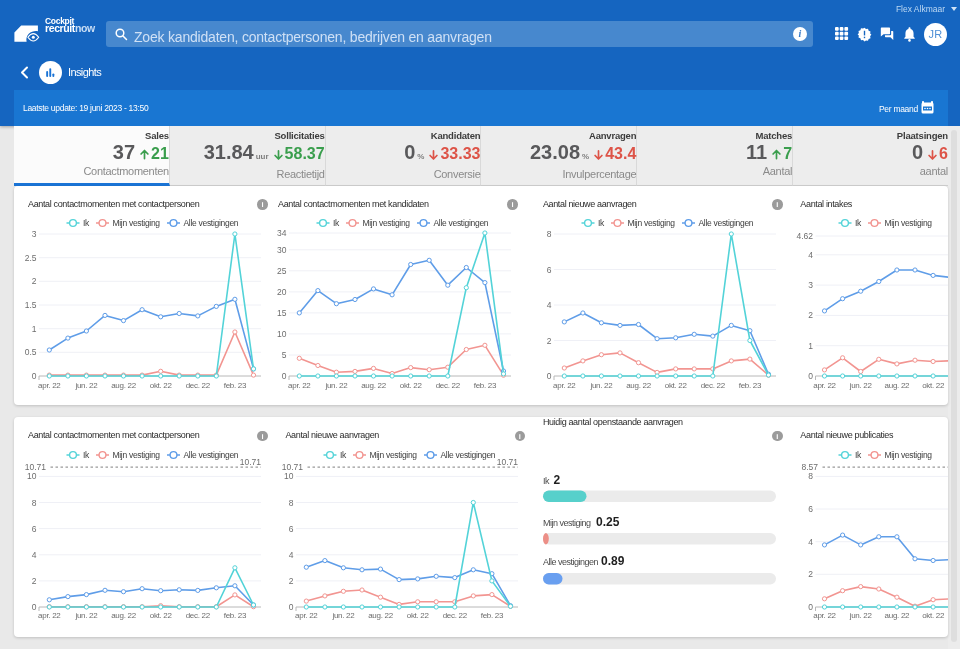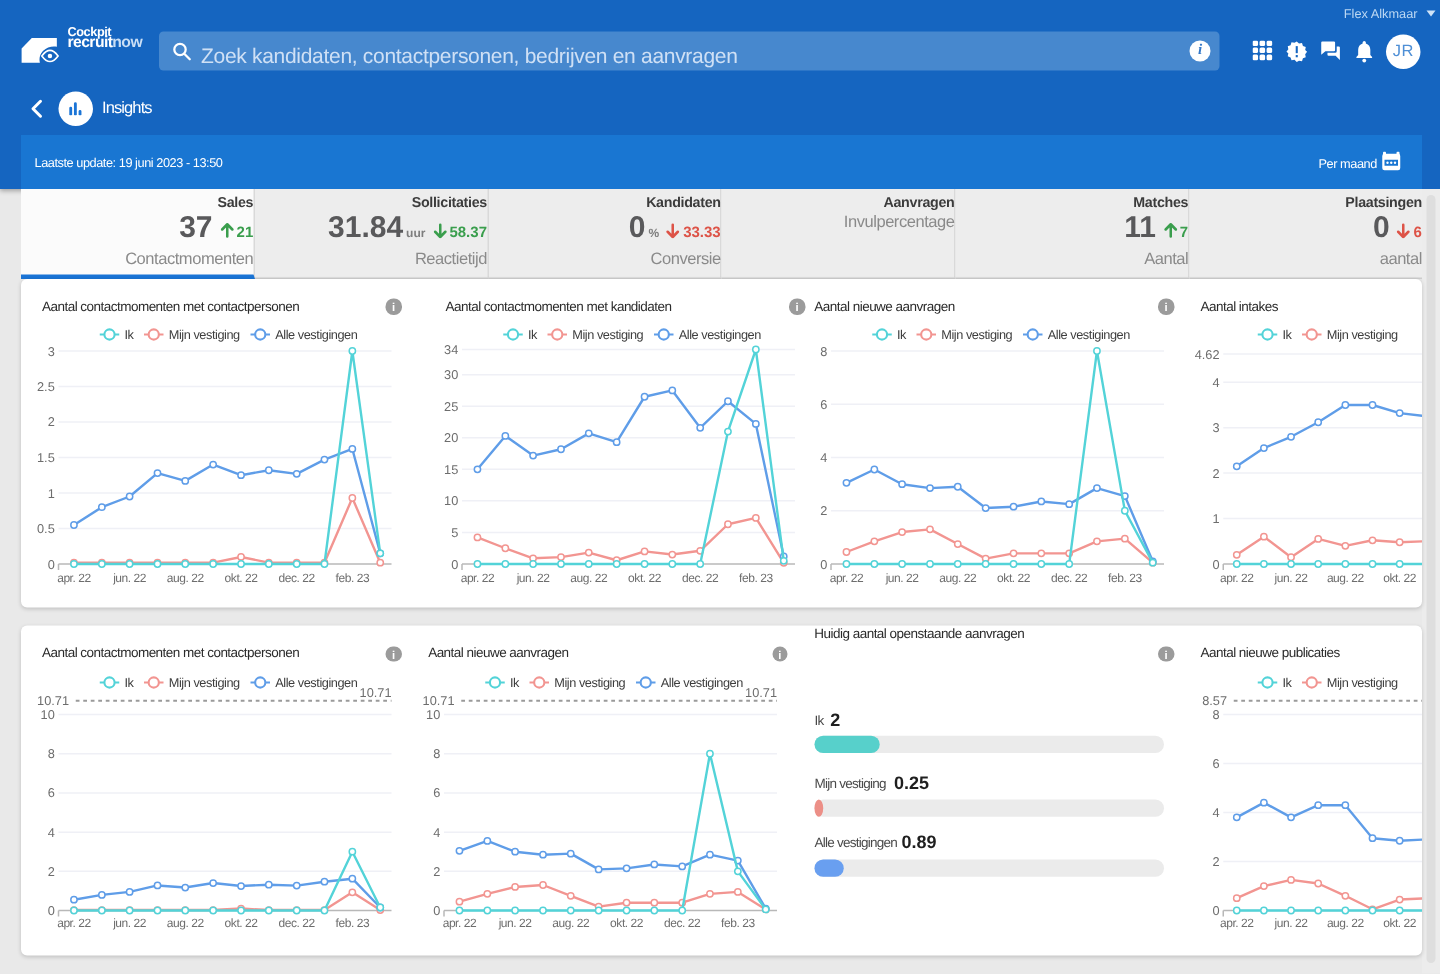--- a/index.html
+++ b/index.html
@@ -17,21 +17,21 @@
 .lupdate{position:absolute;left:23px;top:103px;color:#fff;font-size:8.5px;letter-spacing:-0.3px}
 .permaand{position:absolute;left:879px;top:104px;color:#fff;font-size:8.5px;letter-spacing:-0.3px}
 .tabs{position:absolute;left:14px;top:126px;width:934px;height:60px;display:flex;background:#ededed}
 .tab{flex:1;border-right:1px solid #d9d9d9;border-bottom:1px solid #cfcfcf;background:#ededed;text-align:right;padding-top:4px}
 .tab:last-child{border-right:none}
 .tab.active{background:#fbfbfb;border-bottom:3px solid #1a74d6}
 .ttitle{font-size:9.5px;letter-spacing:-0.2px;font-weight:bold;color:#3c3c3c}
 .tnum{margin-top:1px;line-height:21px;font-weight:bold;color:#59595b}
 .big{font-size:20px}
 .suf{font-size:8px;color:#7e7e7e;margin-left:2px}
-.delta{font-size:10px;margin-left:5px}
+.delta{font-size:16px;margin-left:5px}
 .tsub{font-size:11px;letter-spacing:-0.3px;color:#8a8a8a;margin-top:1px}
 .card{position:absolute;left:14px;width:934px;background:#fff;border-radius:4px;box-shadow:0 1px 3px rgba(0,0,0,.18);overflow:hidden}
 .panel{position:absolute;top:0}
 .ptitle{position:absolute;left:14px;font-size:9px;letter-spacing:-0.35px;font-weight:normal;color:#2b2b2b;white-space:nowrap}
 .pinfo{position:absolute;left:243.2px;width:10.5px;height:10.5px;border-radius:50%;background:#9b9b9b;color:#fff;font-size:7.5px;font-weight:bold;text-align:center;line-height:11px;font-style:normal}
 svg text{font-family:"Liberation Sans",sans-serif}
 </style></head>
 <body>
 <div class="hdr">
   <div class="flex">Flex Alkmaar<span class="caret"></span></div>
@@ -123,20 +123,23 @@
     </div>
     <div class="tab">
       <div class="ttitle">Kandidaten</div>
       <div class="tnum"><span class="big">0</span><span class="suf">%</span><span class="delta" style="color:#dd5347"><svg width="9" height="11" viewBox="0 0 9 11" style="vertical-align:-1px;margin-right:2px">
             <path d="M4.5 1.9 L4.5 9.6 M1.1 6.5 L4.5 10.0 L7.9 6.5" fill="none" stroke="#dd5347" stroke-width="1.7" stroke-linecap="round" stroke-linejoin="round"></path>
           </svg>33.33</span></div>
       <div class="tsub">Conversie</div>
     </div>
     <div class="tab">
       <div class="ttitle">Aanvragen</div>
+      <div class="tnum"><span class="big">23.08</span><span class="suf">%</span><span class="delta" style="color:#dd5347"><svg width="9" height="11" viewBox="0 0 9 11" style="vertical-align:-1px;margin-right:2px">
+            <path d="M4.5 1.9 L4.5 9.6 M1.1 6.5 L4.5 10.0 L7.9 6.5" fill="none" stroke="#dd5347" stroke-width="1.7" stroke-linecap="round" stroke-linejoin="round"></path>
+          </svg>43.4</span></div>
       <div class="tsub">Invulpercentage</div>
     </div>
     <div class="tab">
       <div class="ttitle">Matches</div>
       <div class="tnum"><span class="big">11</span><span class="delta" style="color:#3a9e4d"><svg width="9" height="11" viewBox="0 0 9 11" style="vertical-align:-1px;margin-right:2px">
             <path d="M4.5 9.6 L4.5 1.9 M1.1 5.0 L4.5 1.5 L7.9 5.0" fill="none" stroke="#3a9e4d" stroke-width="1.7" stroke-linecap="round" stroke-linejoin="round"></path>
           </svg>7</span></div>
       <div class="tsub">Aantal</div>
     </div>
     <div class="tab">
@@ -216,21 +219,21 @@
         <circle cx="59.0" cy="37" r="3.4" fill="#fff" stroke="#53d3d8" stroke-width="1.4"></circle>
         <text x="69.0" y="40.2" font-size="8.5" letter-spacing="-0.3" fill="#3d3d3d">Ik</text>
         <line x1="82.0" y1="37" x2="95.0" y2="37" stroke="#f29591" stroke-width="1.4"></line>
         <circle cx="88.5" cy="37" r="3.4" fill="#fff" stroke="#f29591" stroke-width="1.4"></circle>
         <text x="98.5" y="40.2" font-size="8.5" letter-spacing="-0.3" fill="#3d3d3d">Mijn vestiging</text>
         <line x1="153.0" y1="37" x2="166.0" y2="37" stroke="#5f9de8" stroke-width="1.4"></line>
         <circle cx="159.5" cy="37" r="3.4" fill="#fff" stroke="#5f9de8" stroke-width="1.4"></circle>
         <text x="169.5" y="40.2" font-size="8.5" letter-spacing="-0.3" fill="#3d3d3d">Alle vestigingen</text>
       </svg>
     </div>
-    <div class="panel" style="left:269px;width:258px;height:225px">
+    <div class="panel" style="left:250px;width:258px;height:225px">
       <div class="ptitle" style="top:12.5px">Aantal contactmomenten met kandidaten</div>
       <div class="pinfo" style="top:13.0px">i</div>
       <svg width="258" height="219" style="position:absolute;left:0;top:0">
         <text x="22.5" y="193.0" font-size="8.5" fill="#6d6d6d" text-anchor="end">0</text>
         <line x1="25.0" y1="169.0" x2="247.0" y2="169.0" stroke="#eff0f6" stroke-width="1"></line>
         <text x="22.5" y="172.0" font-size="8.5" fill="#6d6d6d" text-anchor="end">5</text>
         <line x1="25.0" y1="147.9" x2="247.0" y2="147.9" stroke="#eff0f6" stroke-width="1"></line>
         <text x="22.5" y="150.9" font-size="8.5" fill="#6d6d6d" text-anchor="end">10</text>
         <line x1="25.0" y1="126.9" x2="247.0" y2="126.9" stroke="#eff0f6" stroke-width="1"></line>
         <text x="22.5" y="129.9" font-size="8.5" fill="#6d6d6d" text-anchor="end">15</text>

